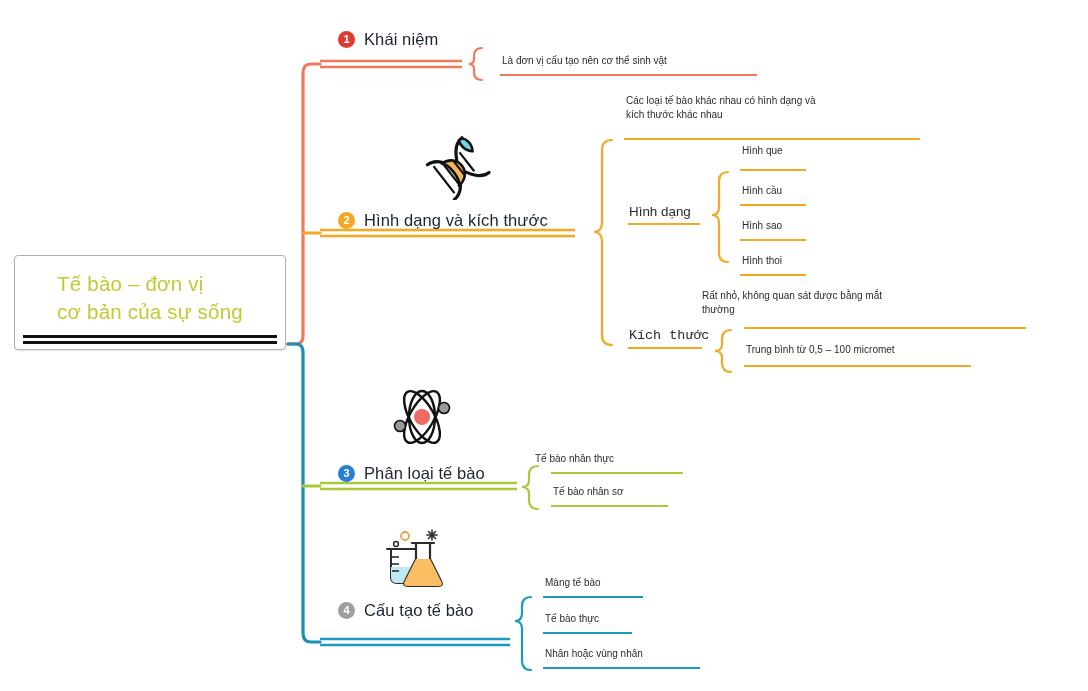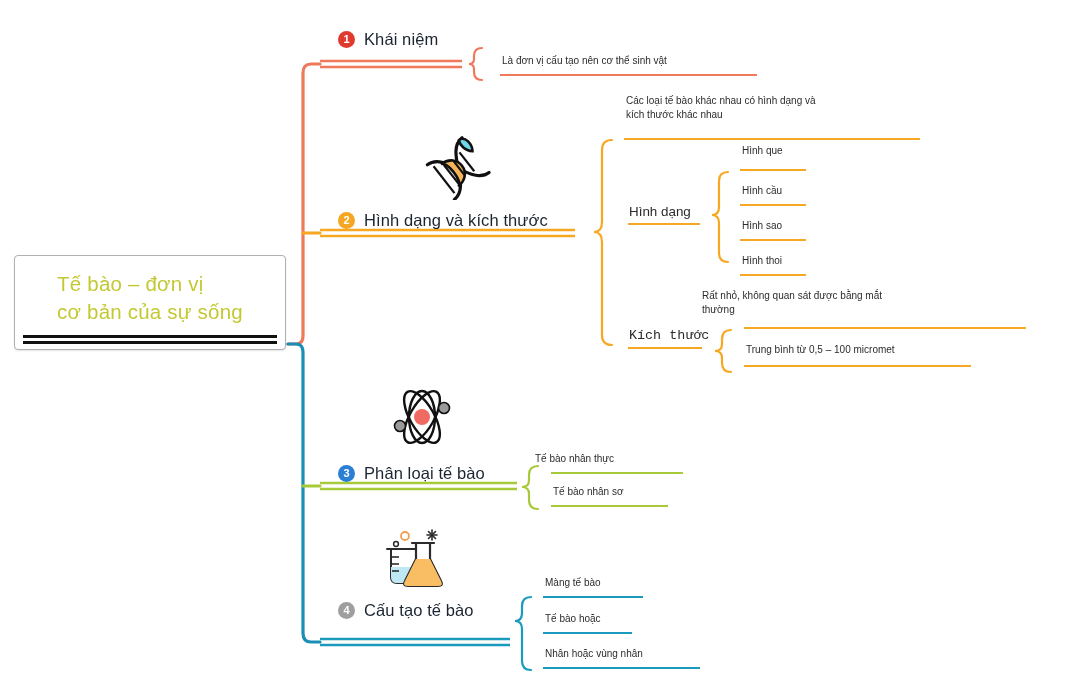--- a/index.html
+++ b/index.html
@@ -243,16 +243,16 @@
     <span class="branch-title">Phân loại tế bào</span>
   </div>
   <div class="node-text" style="left:535px; top:452px;">Tế bào nhân thực</div>
   <div class="node-text" style="left:553px; top:485px;">Tế bào nhân sơ</div>
 
   <div class="branch-label" style="left:338px; top:601px;">
     <span class="badge" style="background:#9e9e9e">4</span>
     <span class="branch-title">Cấu tạo tế bào</span>
   </div>
   <div class="node-text" style="left:545px; top:576px;">Màng tế bào</div>
-  <div class="node-text" style="left:545px; top:612px;">Tế bào hoặc</div>
+  <div class="node-text" style="left:545px; top:612px;">Tế bào thực</div>
   <div class="node-text" style="left:545px; top:647px;">Nhân hoặc vùng nhân</div>
 
 </div>
 
 </body></html>

